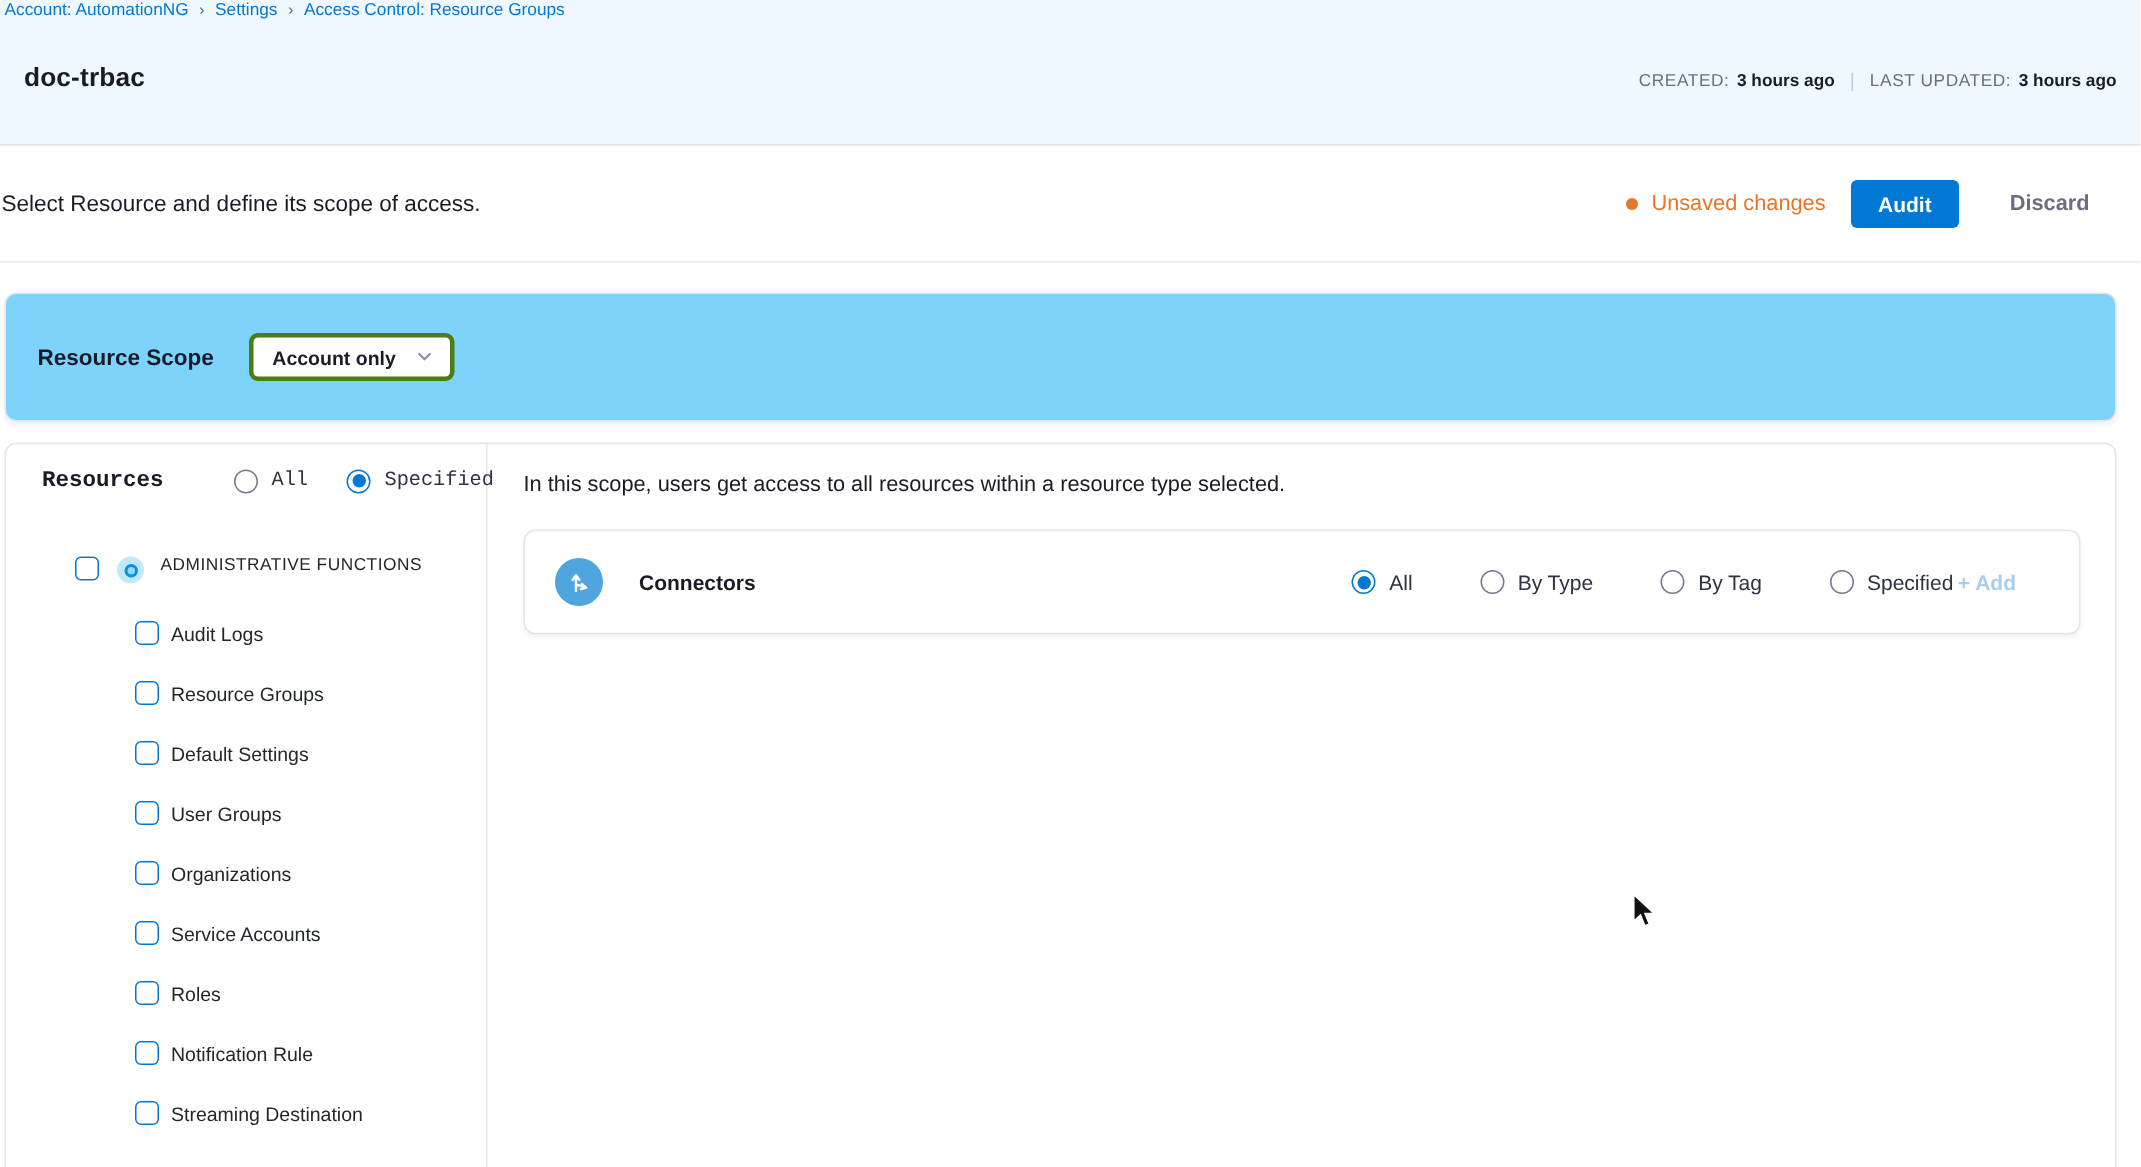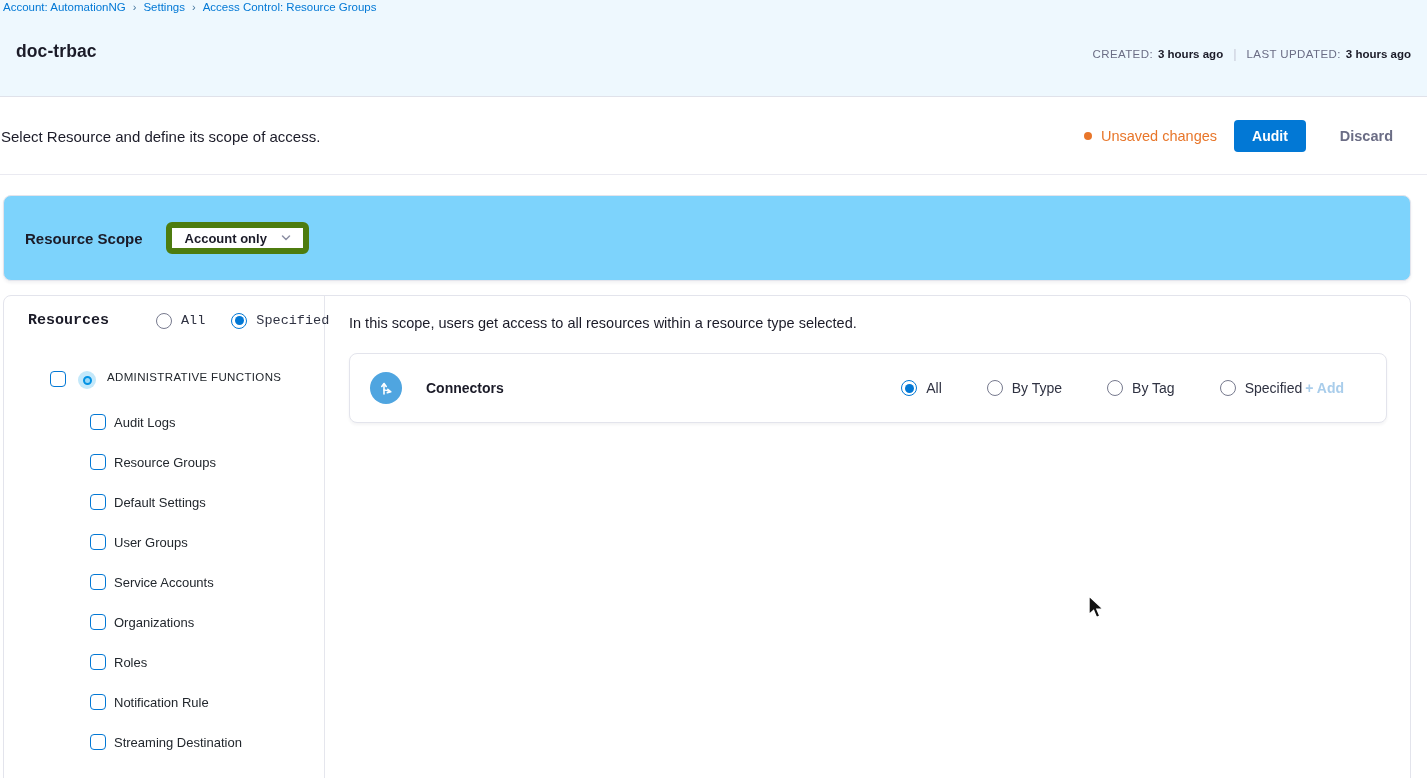--- a/index.html
+++ b/index.html
@@ -23,21 +23,21 @@
   .action-desc { position:absolute; left:1px; top:50%; transform:translateY(-50%); font-size:15px; color:#1B1B28; }
   .actions { position:absolute; right:16px; top:50%; transform:translateY(-50%); display:flex; align-items:center; }
   .unsaved { display:flex; align-items:center; gap:9px; color:#E8762A; font-size:14.5px; font-weight:500; margin-right:17px; }
   .unsaved-dot { width:8px; height:8px; border-radius:50%; background:#E8762A; }
   .btn-save { background:#0278D5; color:#fff; border:none; border-radius:4px; height:32px; padding:0 18px; font-size:14px; font-weight:700; font-family:inherit; cursor:pointer; }
   .btn-discard { background:transparent; border:none; color:#6B6D85; font-size:14.5px; font-weight:700; font-family:inherit; cursor:pointer; margin-left:16px; padding:0 18px; height:32px; }
 
   
   .scope-card { position:absolute; left:3px; right:16px; top:195px; height:86px; background:#7dd3fc; border:1px solid #E3E4EC; border-radius:8px; box-shadow:0 2px 3px rgba(40,41,61,.06); display:flex; align-items:center; padding-left:21px; }
   .scope-label { font-size:15px; font-weight:700; color:#1B1B28; }
-  .scope-select { margin-left:23px; height:32px; min-width:130px; display:flex; align-items:center; justify-content:space-between; gap:14px; padding:0 12px 0 13px; background:#fff; border:6px solid #4d7c0f; border-radius:6px; cursor:pointer; }
+  .scope-select { margin-left:23px; height:32px; min-width:130px; display:flex; align-items:center; justify-content:space-between; gap:14px; padding:0 12px 0 13px; background:#fff; border:3px solid #4d7c0f; border-radius:6px; cursor:pointer; }
   .scope-select-value { font-size:13px; font-weight:600; color:#1B1B28; }
   .chevron-down { width:10px; height:10px; }
 
   
   .resources-card { position:absolute; left:3px; right:16px; top:295px; height:600px; background:#fff; border:1px solid #E3E4EC; border-radius:8px; }
   .left-col { position:absolute; left:0; top:0; bottom:0; width:321px; border-right:1px solid #E5E6ED; }
   .res-header { position:absolute; top:16px; left:24px; display:flex; align-items:center;font-family:Liberation Mono, monospace; }
   .res-title { font-size:15px; font-weight:700; color:#1B1B28; }
   .mode-radios { display:flex; align-items:center; gap:26px; margin-left:47px; }
   .radio-opt { display:flex; align-items:center; gap:9px; cursor:pointer; }
@@ -150,25 +150,25 @@
           <div class="res-item">
             <span class="checkbox"></span>
             <span class="res-item-label">Default Settings</span>
           </div>
           <div class="res-item">
             <span class="checkbox"></span>
             <span class="res-item-label">User Groups</span>
           </div>
           <div class="res-item">
             <span class="checkbox"></span>
+            <span class="res-item-label">Organizations</span>
+          </div>
+          <div class="res-item">
+            <span class="checkbox"></span>
             <span class="res-item-label">Service Accounts</span>
-          </div>
-          <div class="res-item">
-            <span class="checkbox"></span>
-            <span class="res-item-label">Organizations</span>
           </div>
           <div class="res-item">
             <span class="checkbox"></span>
             <span class="res-item-label">Roles</span>
           </div>
           <div class="res-item">
             <span class="checkbox"></span>
             <span class="res-item-label">Notification Rule</span>
           </div>
           <div class="res-item">

